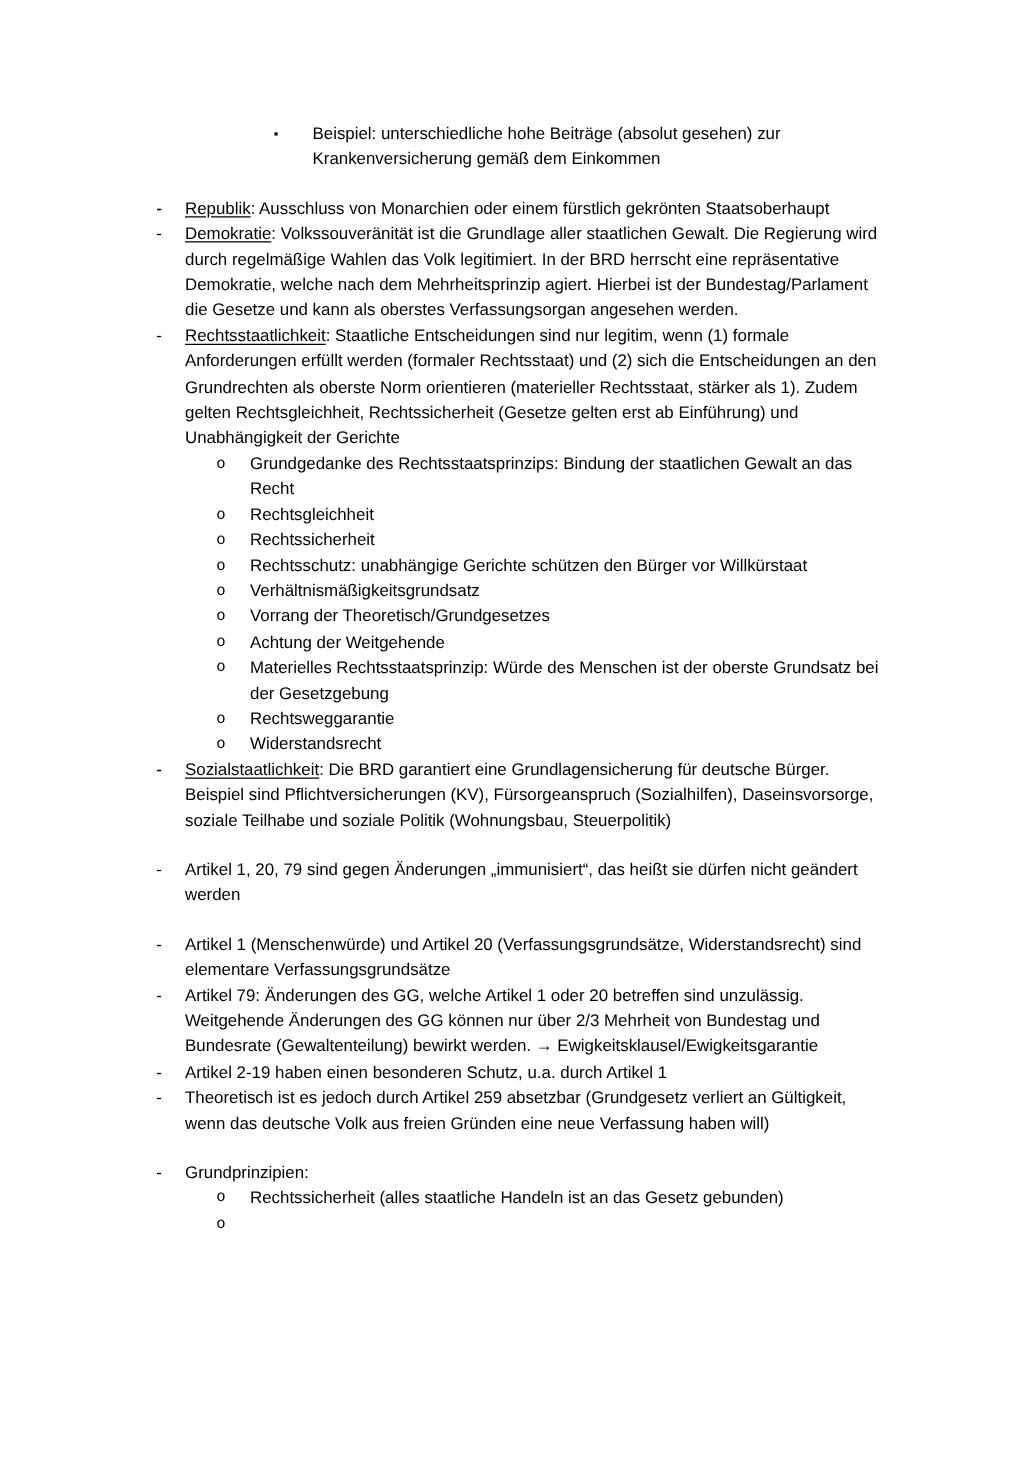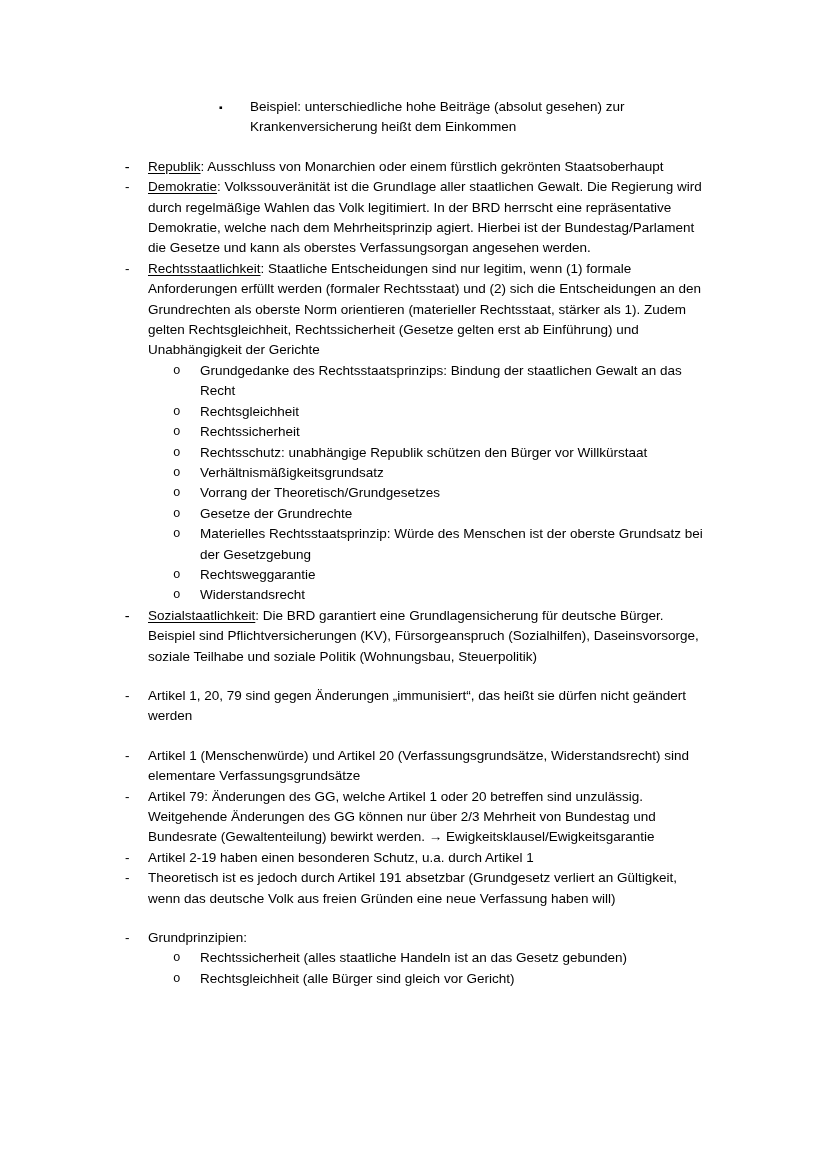--- a/index.html
+++ b/index.html
@@ -25,39 +25,39 @@
   .item.circle .marker { left: 173px; font-family: "Liberation Mono", "DejaVu Sans Mono", monospace; font-size: 12.5px; }
   .item.square .marker { left: 219px; font-size: 10.5px; }
   .item.gap { margin-top: 19px; }
   .underline { text-decoration: underline; text-underline-offset: 2px; }
 </style>
 </head>
 <body>
 
 <div class="page">
   <div class="doc">
-      <div class="item square"><span class="marker">▪</span><span class="text"><span class="seg">Beispiel: unterschiedliche hohe Beiträge (absolut gesehen) zur Krankenversicherung heißt dem Einkommen</span></span></div>
+      <div class="item square"><span class="marker">▪</span><span class="text"><span class="seg">Beispiel: unterschiedliche hohe Beiträge (absolut gesehen) zur Krankenversicherung gemäß dem Einkommen</span></span></div>
       <div class="item dash gap"><span class="marker">-</span></div>
       <div class="item dash"><span class="marker">-</span><span class="text"><span class="seg underline">Republik</span><span class="seg">: Ausschluss von Monarchien oder einem fürstlich gekrönten Staatsoberhaupt</span></span></div>
       <div class="item dash"><span class="marker">-</span><span class="text"><span class="seg underline">Demokratie</span><span class="seg">: Volkssouveränität ist die Grundlage aller staatlichen Gewalt. Die Regierung wird durch regelmäßige Wahlen das Volk legitimiert. In der BRD herrscht eine repräsentative Demokratie, welche nach dem Mehrheitsprinzip agiert. Hierbei ist der Bundestag/Parlament die Gesetze und kann als oberstes Verfassungsorgan angesehen werden.</span></span></div>
       <div class="item dash"><span class="marker">-</span><span class="text"><span class="seg underline">Rechtsstaatlichkeit</span><span class="seg">: Staatliche Entscheidungen sind nur legitim, wenn (1) formale Anforderungen erfüllt werden (formaler Rechtsstaat) und (2) sich die Entscheidungen an den Grundrechten als oberste Norm orientieren (materieller Rechtsstaat, stärker als 1). Zudem gelten Rechtsgleichheit, Rechtssicherheit (Gesetze gelten erst ab Einführung) und Unabhängigkeit der Gerichte</span></span></div>
       <div class="item circle"><span class="marker">o</span><span class="text"><span class="seg">Grundgedanke des Rechtsstaatsprinzips: Bindung der staatlichen Gewalt an das Recht</span></span></div>
       <div class="item circle"><span class="marker">o</span><span class="text"><span class="seg">Rechtsgleichheit</span></span></div>
       <div class="item circle"><span class="marker">o</span><span class="text"><span class="seg">Rechtssicherheit</span></span></div>
-      <div class="item circle"><span class="marker">o</span><span class="text"><span class="seg">Rechtsschutz: unabhängige Republik schützen den Bürger vor Willkürstaat</span></span></div>
+      <div class="item circle"><span class="marker">o</span><span class="text"><span class="seg">Rechtsschutz: unabhängige Gerichte schützen den Bürger vor Willkürstaat</span></span></div>
       <div class="item circle"><span class="marker">o</span><span class="text"><span class="seg">Verhältnismäßigkeitsgrundsatz</span></span></div>
       <div class="item circle"><span class="marker">o</span><span class="text"><span class="seg">Vorrang der Theoretisch/Grundgesetzes</span></span></div>
-      <div class="item circle"><span class="marker">o</span><span class="text"><span class="seg">Gesetze der Grundrechte</span></span></div>
+      <div class="item circle"><span class="marker">o</span><span class="text"><span class="seg">Achtung der Weitgehende</span></span></div>
       <div class="item circle"><span class="marker">o</span><span class="text"><span class="seg">Materielles Rechtsstaatsprinzip: Würde des Menschen ist der oberste Grundsatz bei der Gesetzgebung</span></span></div>
       <div class="item circle"><span class="marker">o</span><span class="text"><span class="seg">Rechtsweggarantie</span></span></div>
       <div class="item circle"><span class="marker">o</span><span class="text"><span class="seg">Widerstandsrecht</span></span></div>
       <div class="item dash"><span class="marker">-</span></div>
       <div class="item dash"><span class="marker">-</span><span class="text"><span class="seg underline">Sozialstaatlichkeit</span><span class="seg">: Die BRD garantiert eine Grundlagensicherung für deutsche Bürger. Beispiel sind Pflichtversicherungen (KV), Fürsorgeanspruch (Sozialhilfen), Daseinsvorsorge, soziale Teilhabe und soziale Politik (Wohnungsbau, Steuerpolitik)</span></span></div>
       <div class="item dash gap"><span class="marker">-</span><span class="text"><span class="seg">Artikel 1, 20, 79 sind gegen Änderungen „immunisiert“, das heißt sie dürfen nicht geändert werden</span></span></div>
       <div class="item dash gap"><span class="marker">-</span><span class="text"><span class="seg">Artikel 1 (Menschenwürde) und Artikel 20 (Verfassungsgrundsätze, Widerstandsrecht) sind elementare Verfassungsgrundsätze</span></span></div>
       <div class="item dash"><span class="marker">-</span><span class="text"><span class="seg">Artikel 79: Änderungen des GG, welche Artikel 1 oder 20 betreffen sind unzulässig. Weitgehende Änderungen des GG können nur über 2/3 Mehrheit von Bundestag und Bundesrate (Gewaltenteilung) bewirkt werden. → Ewigkeitsklausel/Ewigkeitsgarantie</span></span></div>
       <div class="item dash"><span class="marker">-</span><span class="text"><span class="seg">Artikel 2-19 haben einen besonderen Schutz, u.a. durch Artikel 1</span></span></div>
-      <div class="item dash"><span class="marker">-</span><span class="text"><span class="seg">Theoretisch ist es jedoch durch Artikel 191 absetzbar (Grundgesetz verliert an Gültigkeit, wenn das deutsche Volk aus freien Gründen eine neue Verfassung haben will)</span></span></div>
+      <div class="item dash"><span class="marker">-</span><span class="text"><span class="seg">Theoretisch ist es jedoch durch Artikel 259 absetzbar (Grundgesetz verliert an Gültigkeit, wenn das deutsche Volk aus freien Gründen eine neue Verfassung haben will)</span></span></div>
       <div class="item dash gap"><span class="marker">-</span><span class="text"><span class="seg">Grundprinzipien:</span></span></div>
       <div class="item circle"><span class="marker">o</span><span class="text"><span class="seg">Rechtssicherheit (alles staatliche Handeln ist an das Gesetz gebunden)</span></span></div>
-      <div class="item circle"><span class="marker">o</span><span class="text"><span class="seg">Rechtsgleichheit (alle Bürger sind gleich vor Gericht)</span></span></div>
+      <div class="item circle"><span class="marker">o</span></div>
     </div>
 </div>
 
 </body></html>

